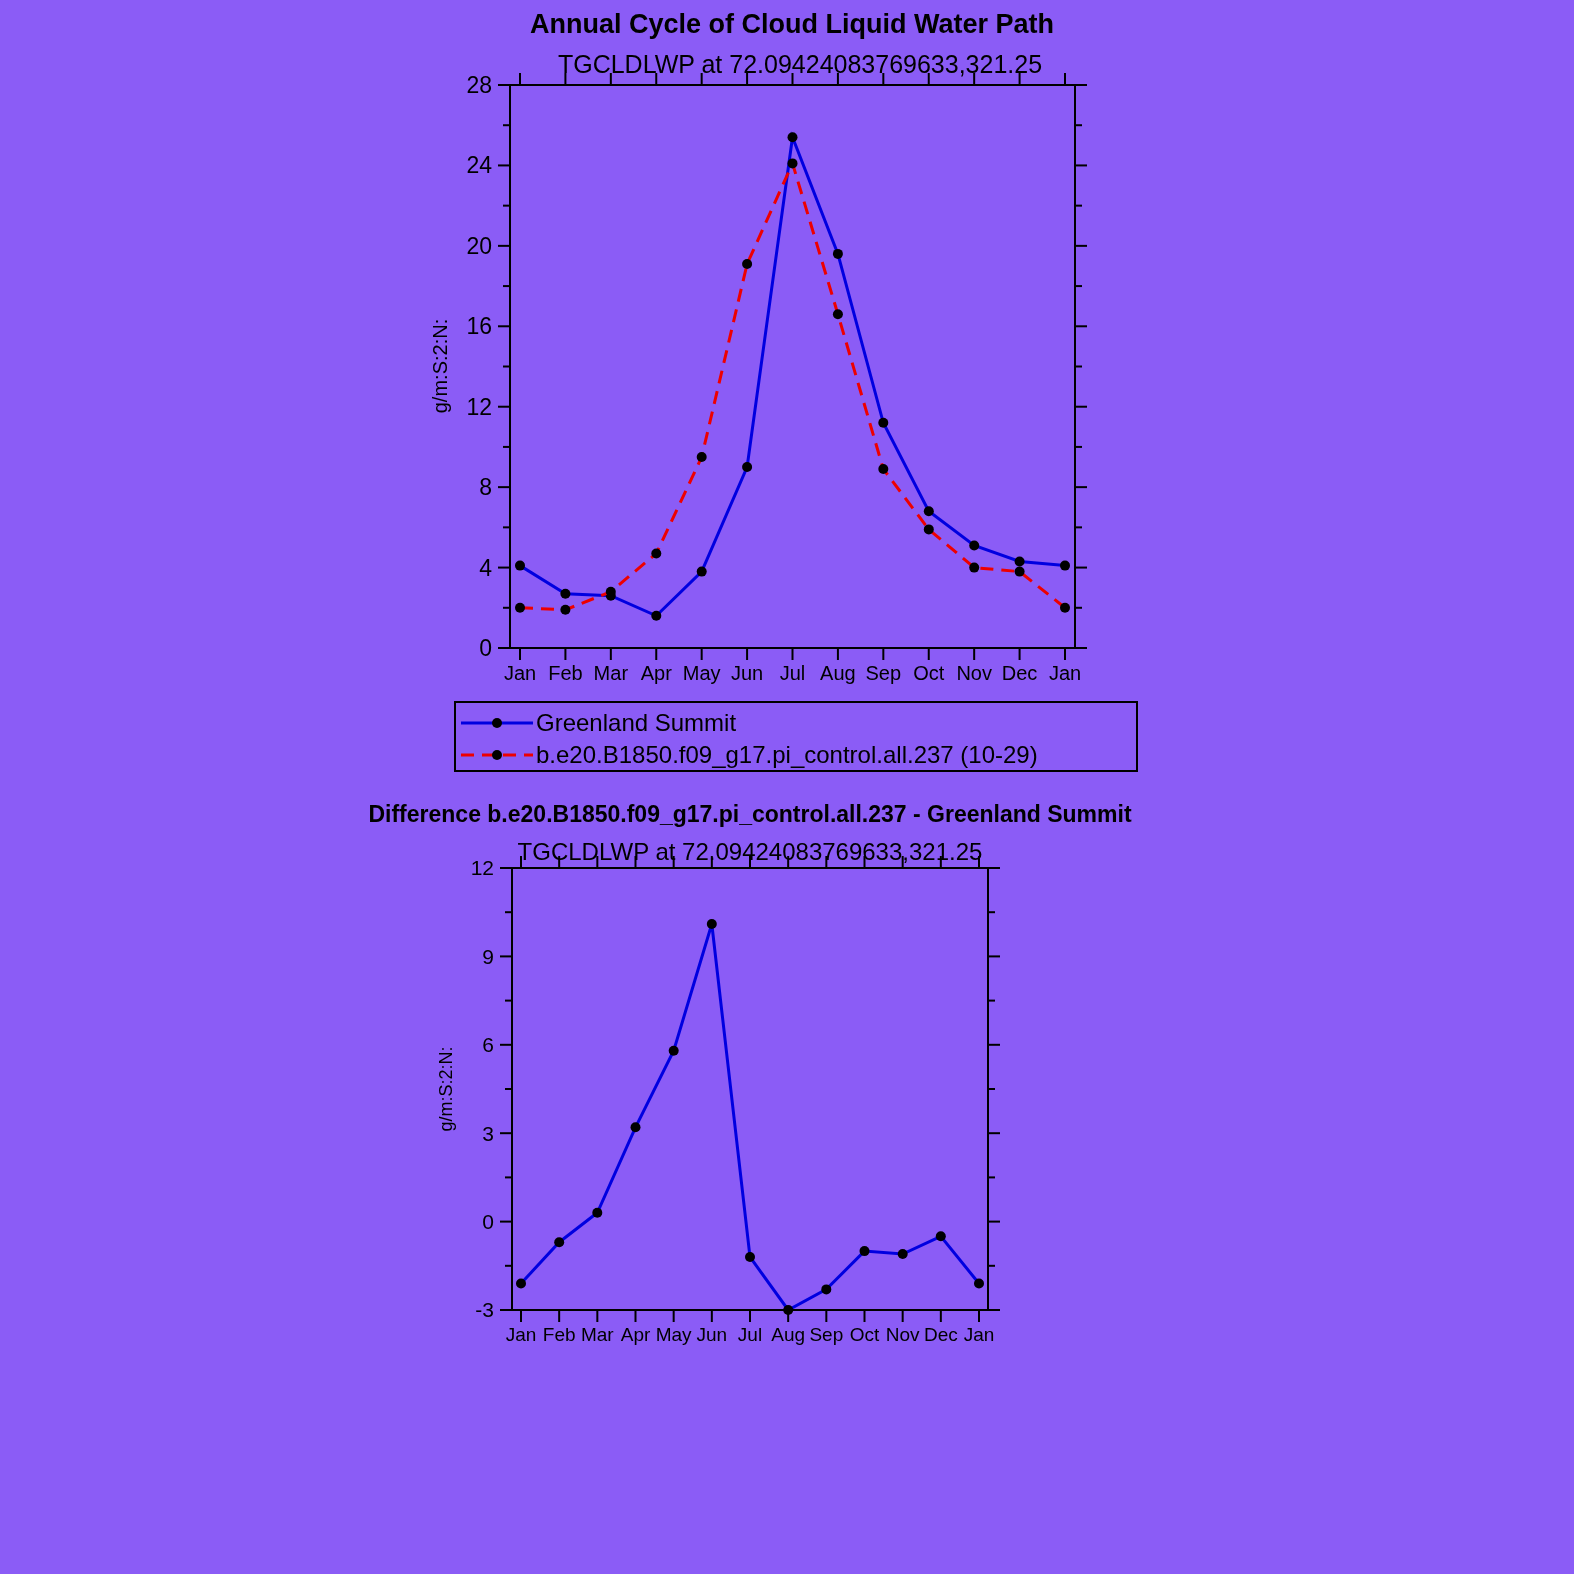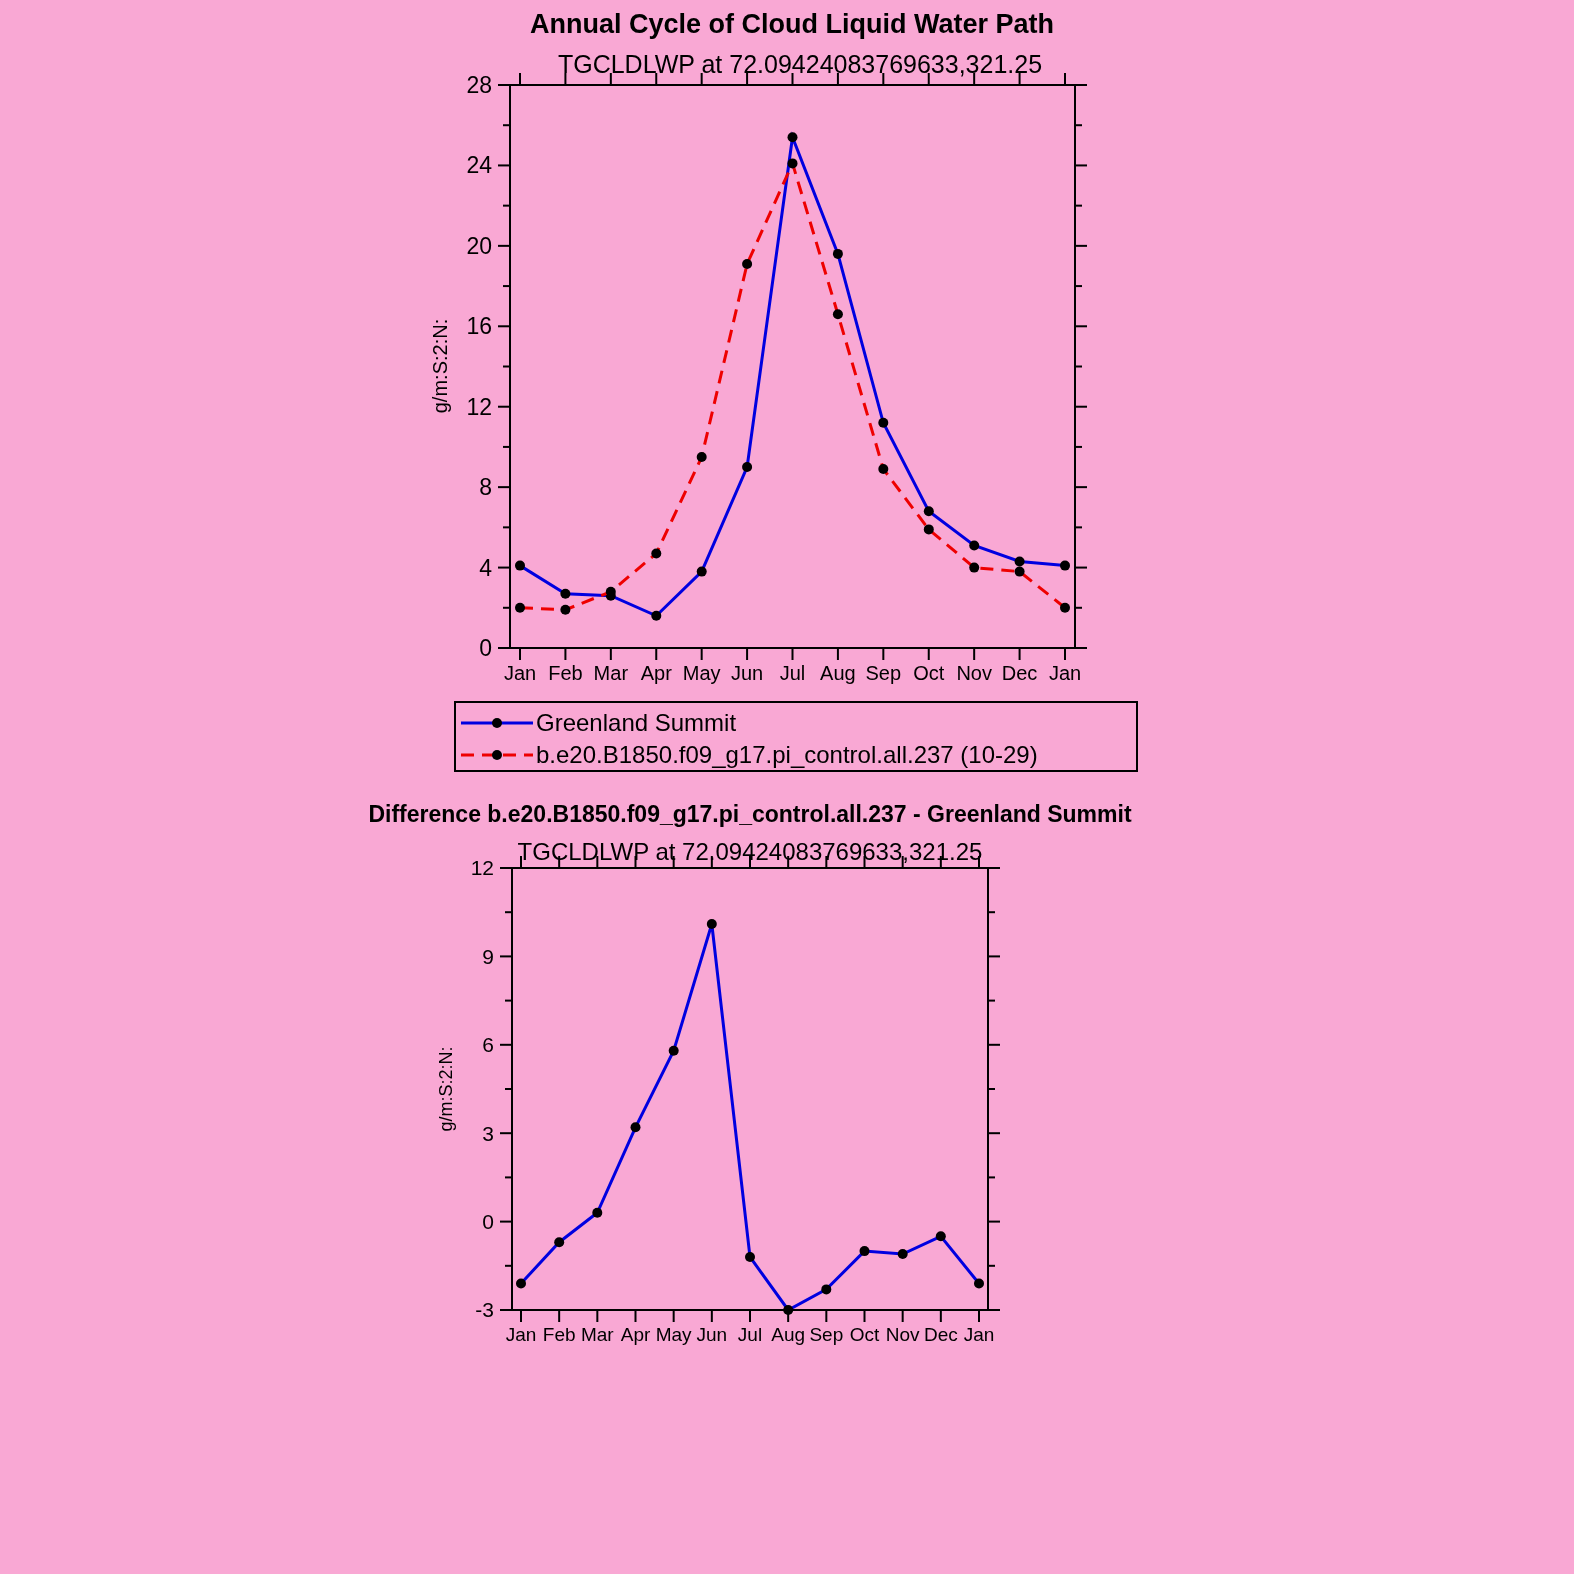--- a/index.html
+++ b/index.html
@@ -4,21 +4,21 @@
 <style>
   html, body {
     margin: 0;
     padding: 0;
     background: #ffffff;
   }
   .canvas {
     position: relative;
     width: 1574px;
     height: 1574px;
-    background: #f9a8d4;
+    background: #8b5cf6;
     font-family: "Liberation Sans", "DejaVu Sans", sans-serif;
   }
   svg text {
     font-family: "Liberation Sans", "DejaVu Sans", sans-serif;
     fill: #000000;
   }
   .chart-title {
     font-weight: bold;
   }
   .legend-box {

